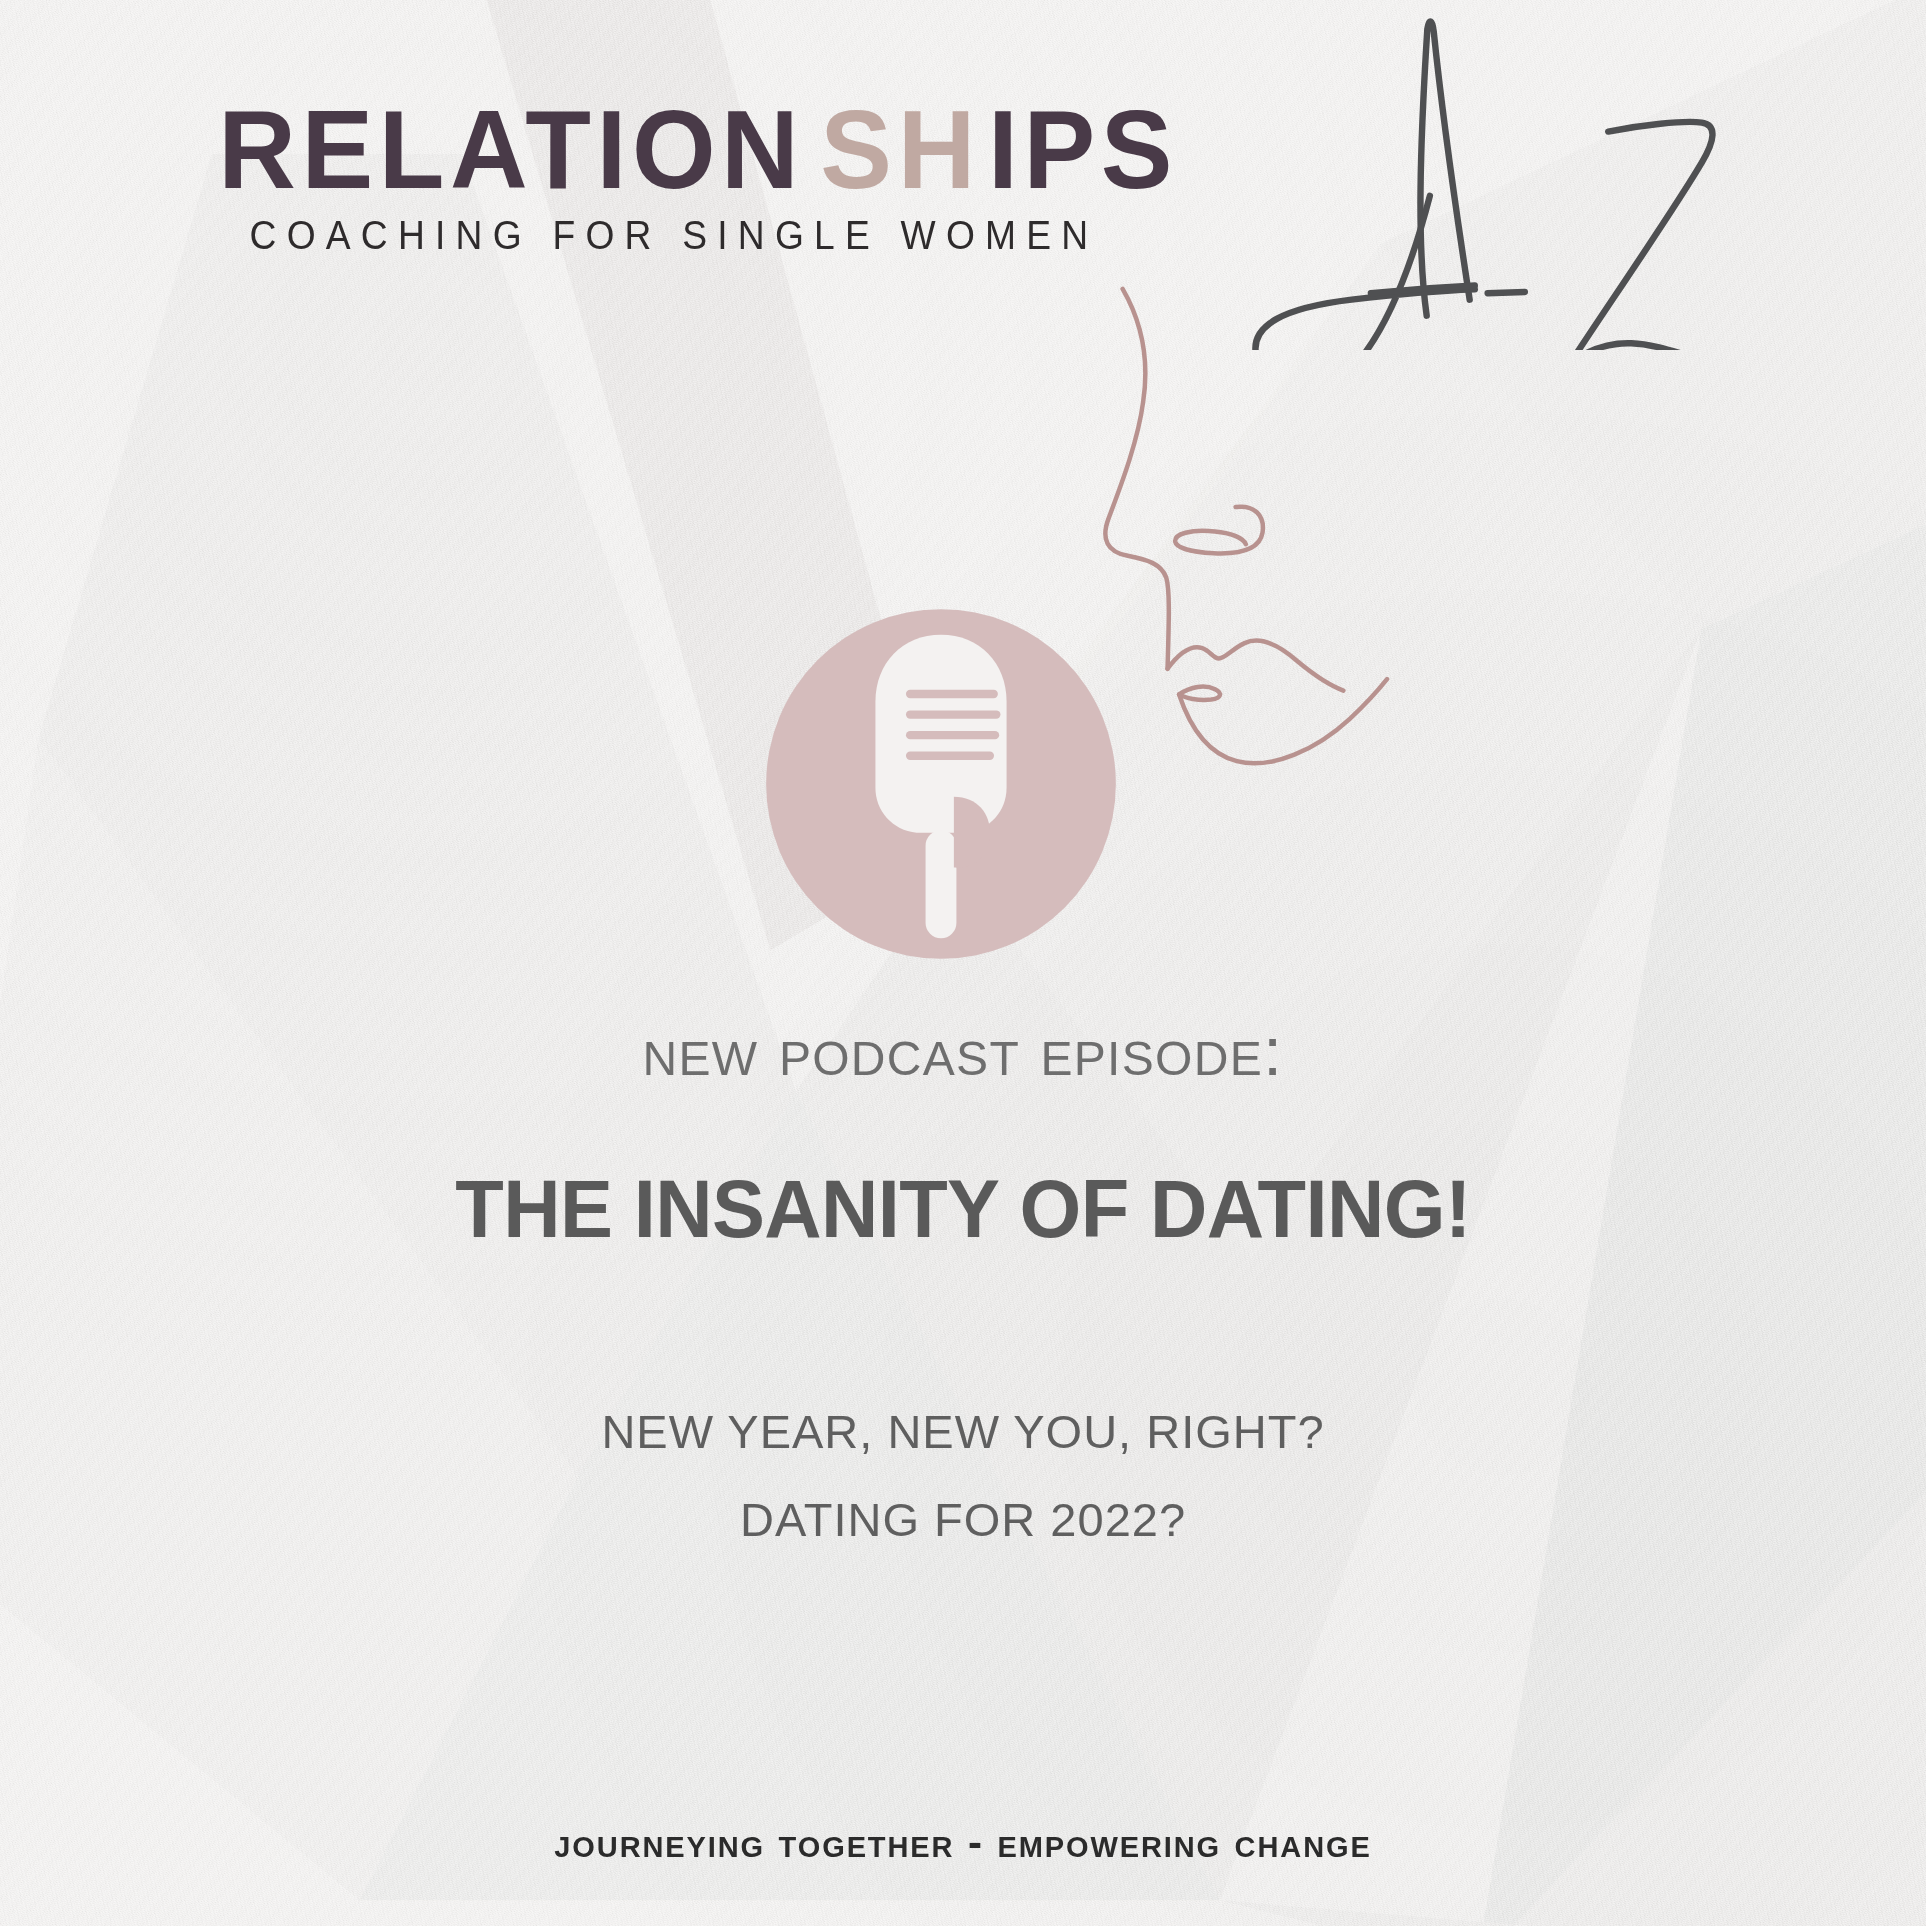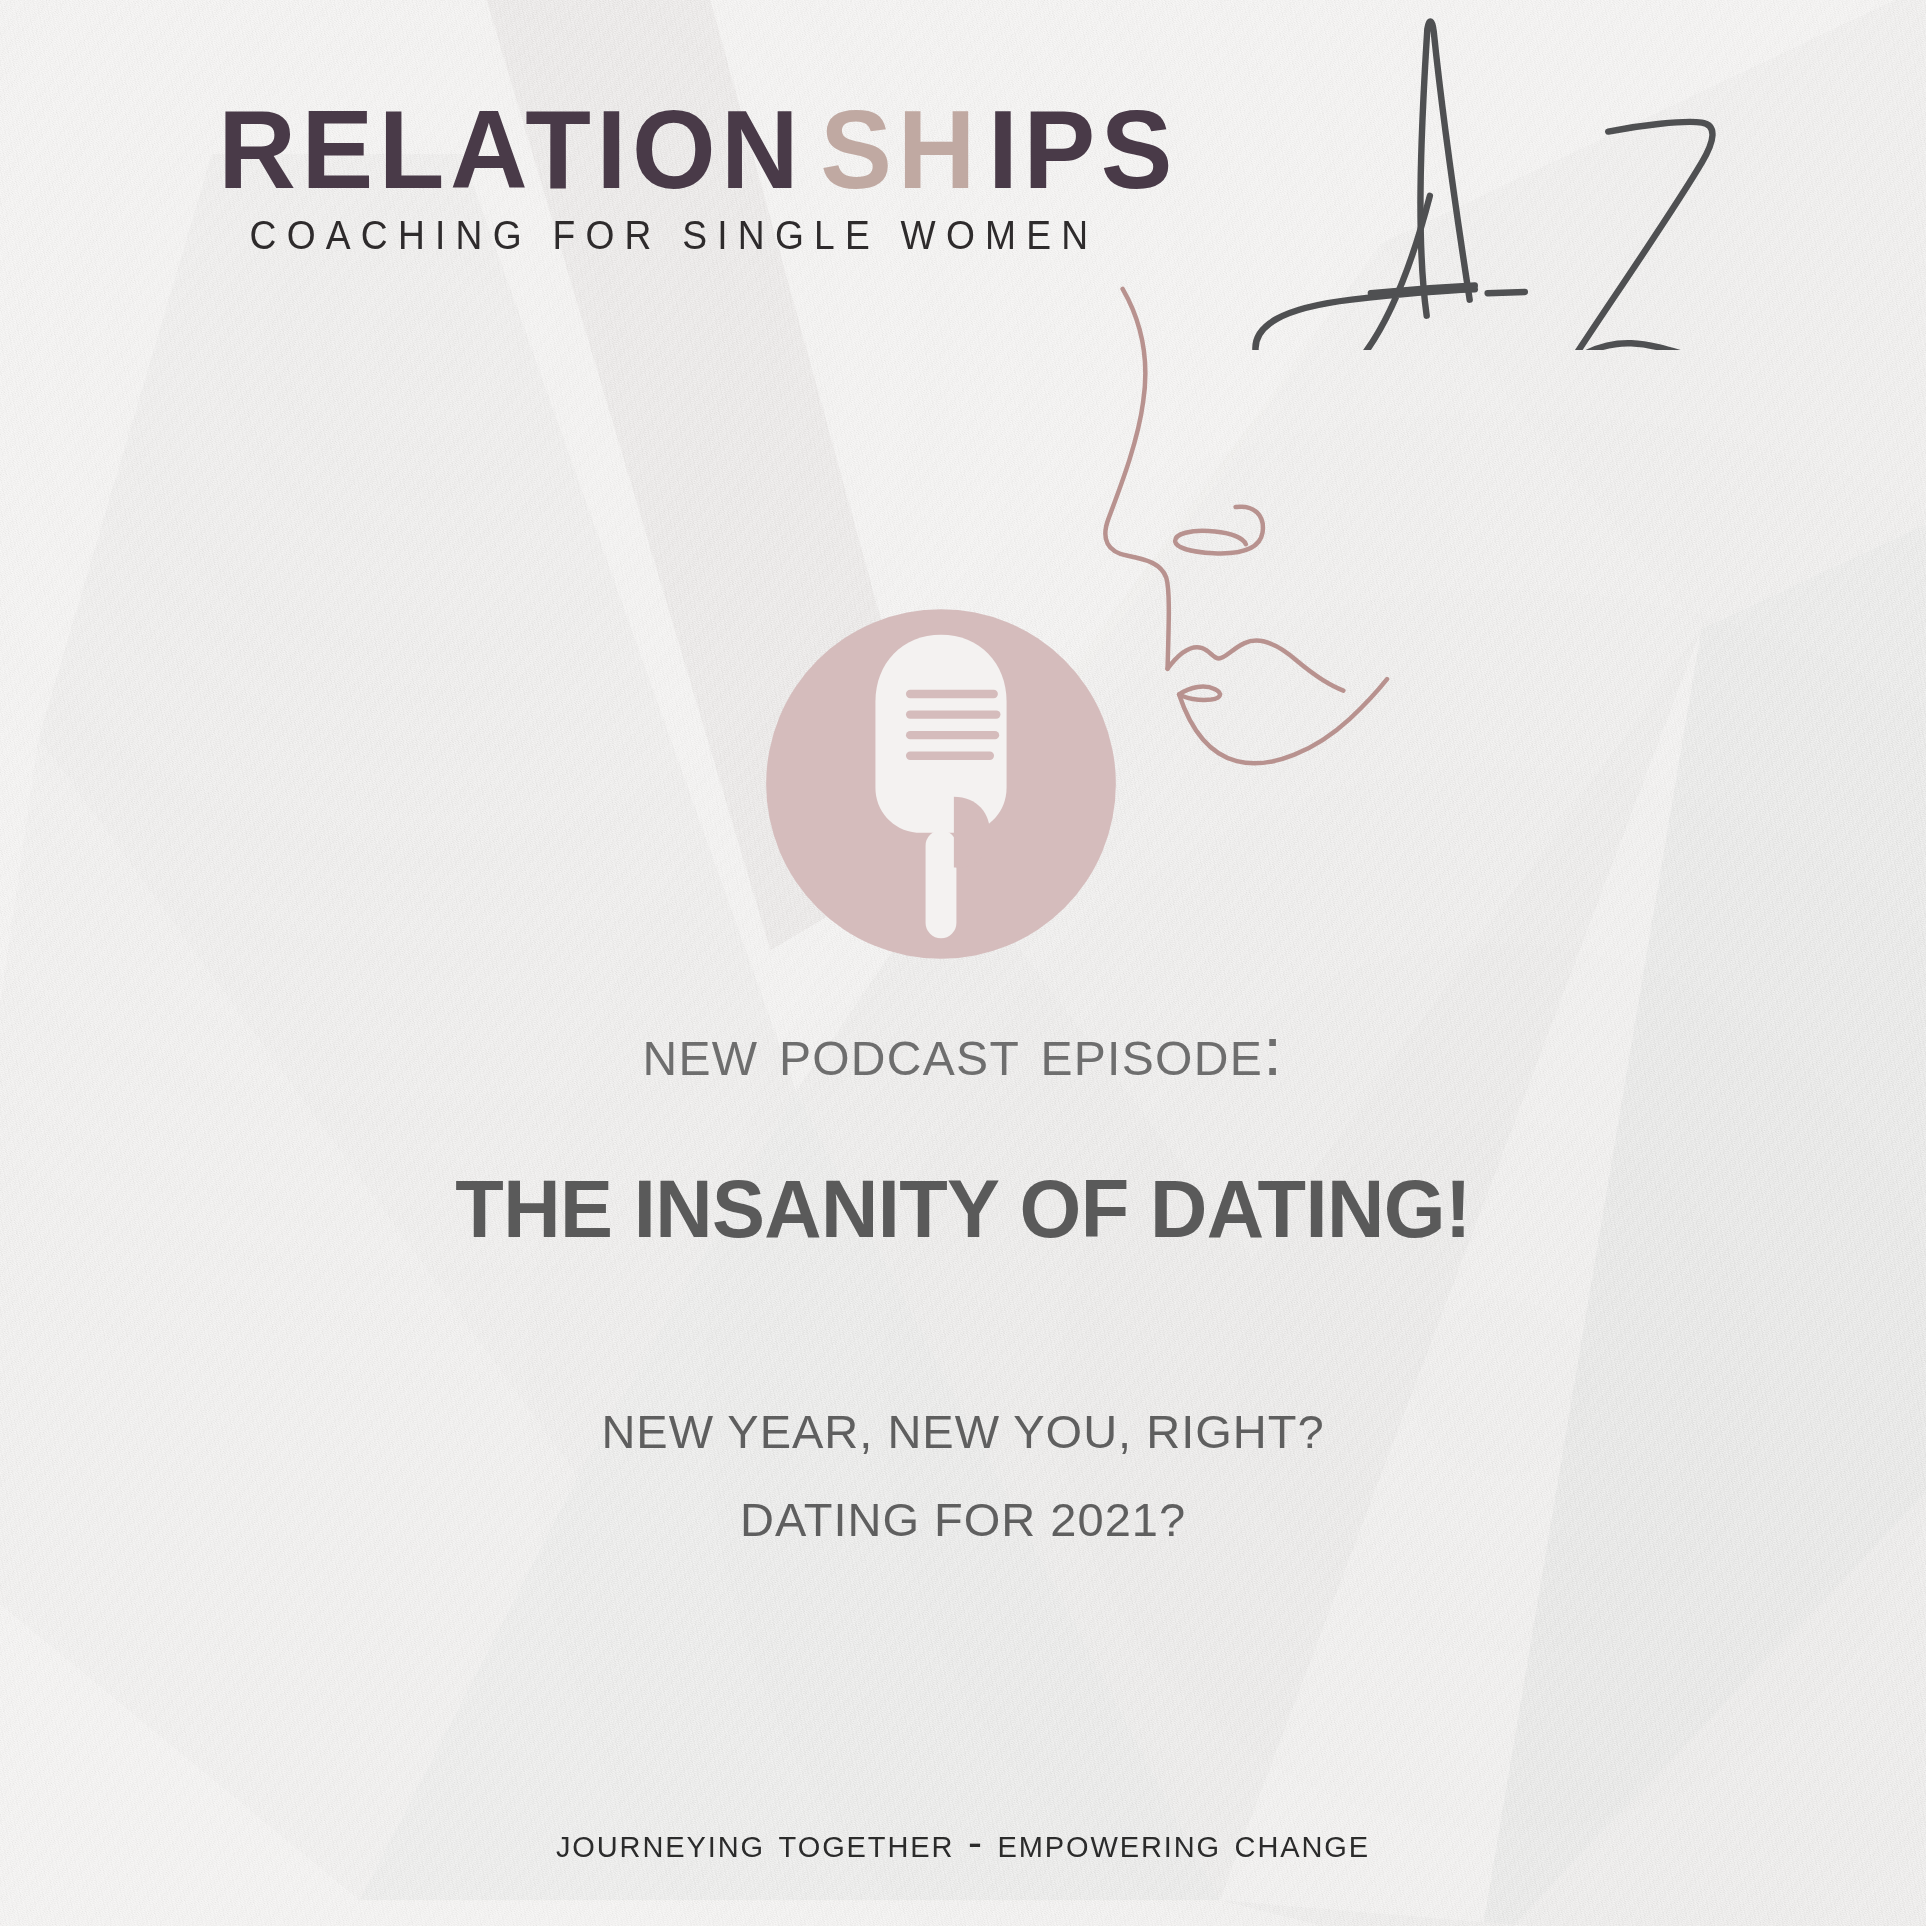--- a/index.html
+++ b/index.html
@@ -102,21 +102,21 @@
     color:#5f5f5f;
     letter-spacing:1px;
     line-height:1.88;
   }
   .sub div{white-space:nowrap;}
 
   
   .footer{
     position:absolute;left:0;bottom:59px;width:1926px;text-align:center;z-index:12;
     font-family:"Liberation Sans", sans-serif;
-    font-weight:400;
+    font-weight:700;
     font-size:42px;
     letter-spacing:1.9px;
     color:#2b2b2b;
     font-variant:small-caps;
     text-transform:lowercase;
   }
 </style>
 </head>
 <body>
 
@@ -219,20 +219,20 @@
 
       <path d="M300 300 C 336 300, 358 326, 356 360 C 354 394, 330 412, 300 410 Z" fill="#d5bcbc"></path>
     </svg>
   </div>
 
   <div class="content">
     <div class="eyebrow">New Podcast Episode:</div>
     <div class="headline">THE INSANITY OF DATING!</div>
     <div class="sub">
       <div>NEW YEAR, NEW YOU, RIGHT?</div>
-      <div>DATING FOR 2021?</div>
+      <div>DATING FOR 2022?</div>
     </div>
   </div>
 
   <div class="footer">Journeying Together - Empowering Change</div>
 
 </div>
 
 
 </body></html>

